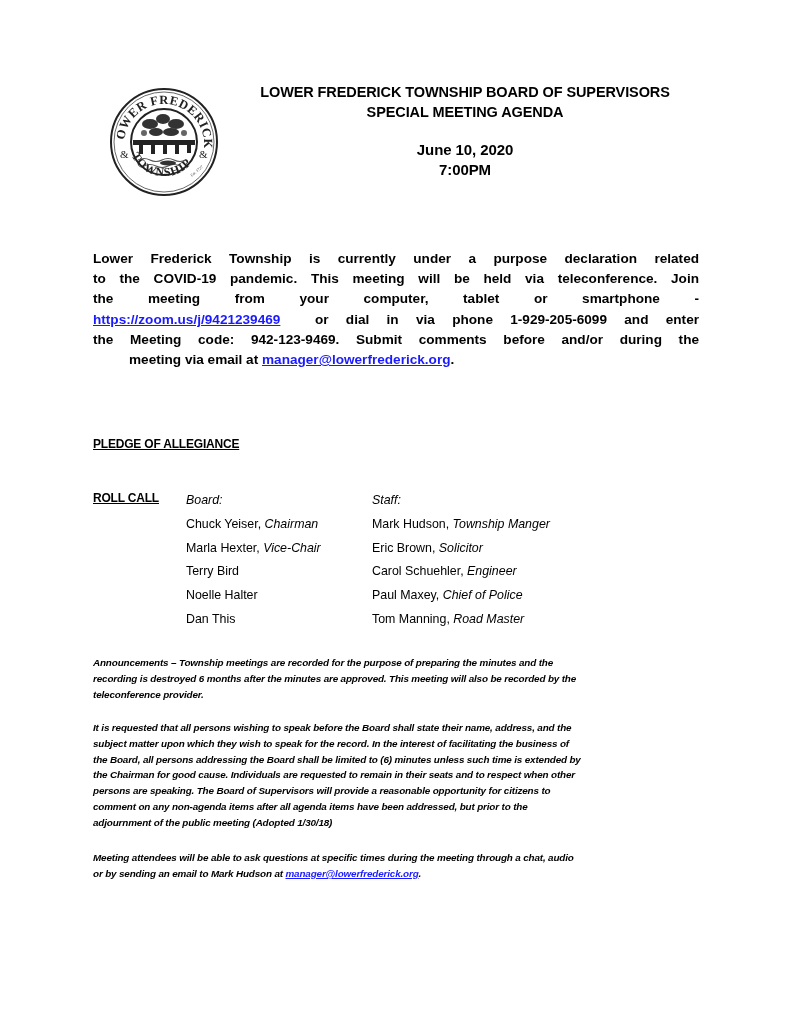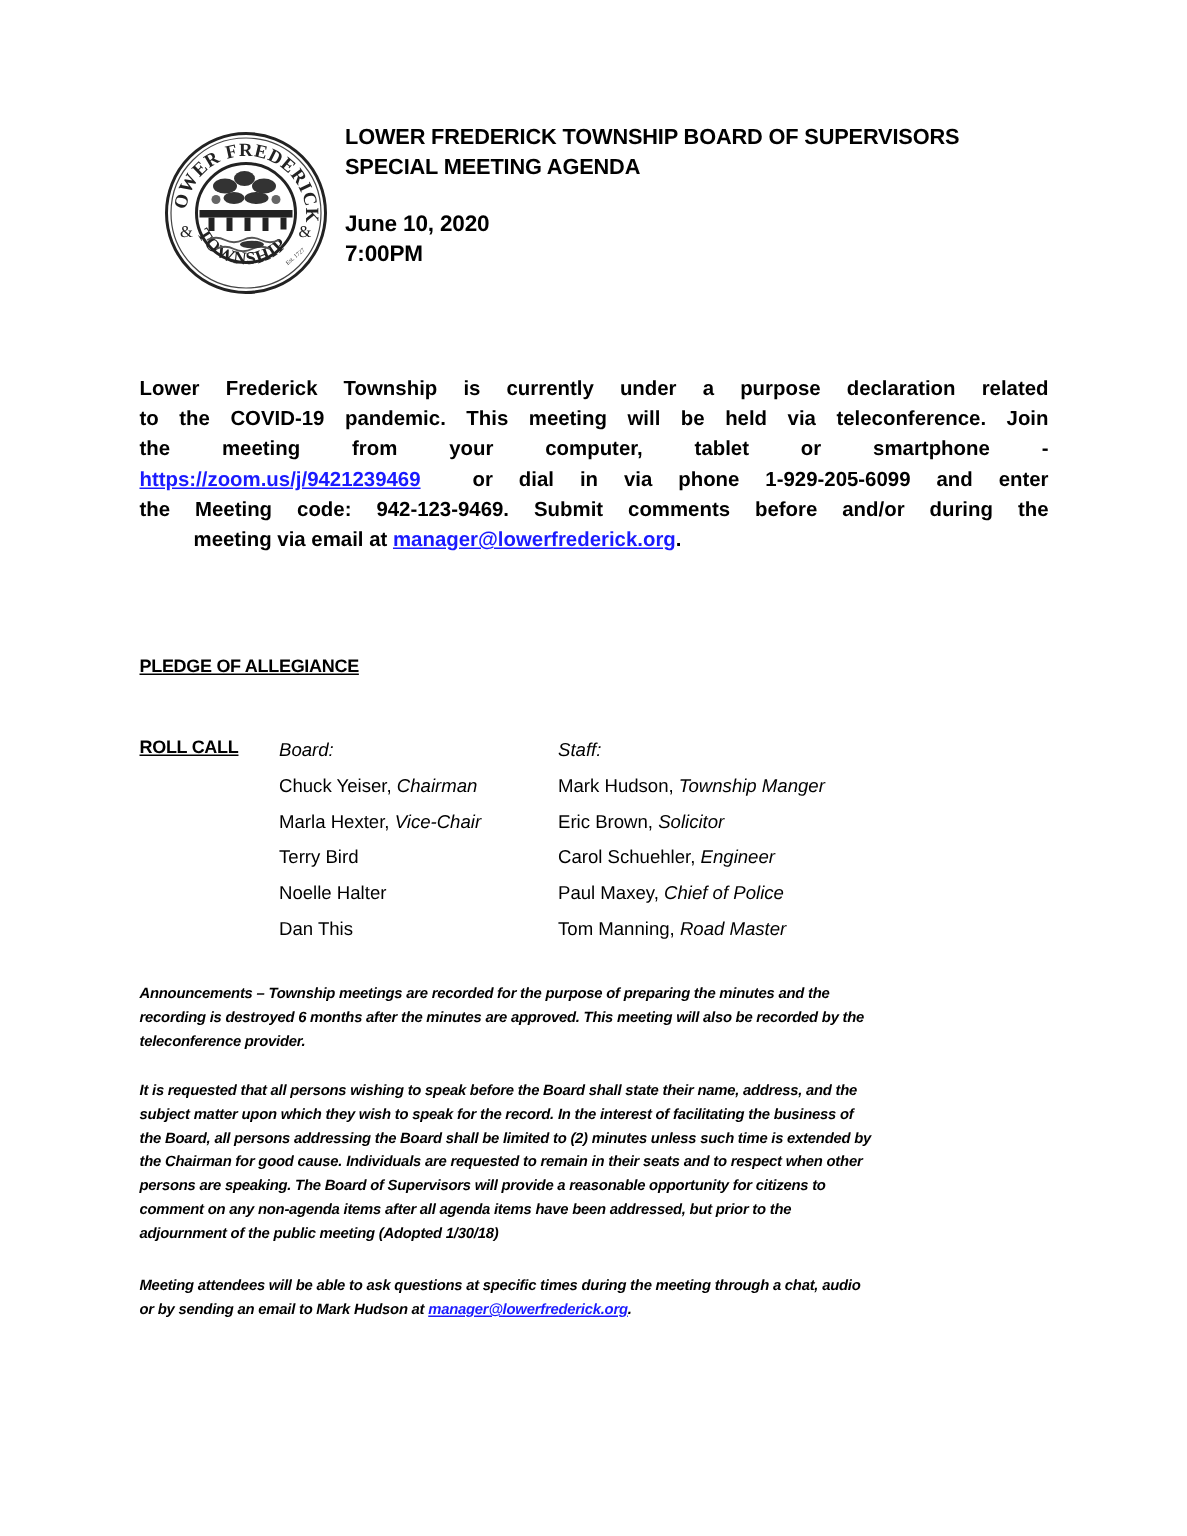--- a/index.html
+++ b/index.html
@@ -25,20 +25,21 @@
       width: 112px;
       height: 112px;
     }
 
     
     .header {
       position: absolute;
       left: 230px;
       top: 82px;
       width: 470px;
+      text-align: center;
       font-family: "Liberation Sans", sans-serif;
       font-weight: bold;
       font-size: 14.5px;
       line-height: 20px;
       letter-spacing: -0.1px;
     }
     .header .title-line { display: block; }
     .header .date-block {
       margin-top: 18px;
       font-size: 15px;
@@ -228,21 +229,21 @@
 
   <div class="para para1">
     <span class="ln">Announcements – Township meetings are recorded for the purpose of preparing the minutes and the</span>
     <span class="ln">recording is destroyed 6 months after the minutes are approved.  This meeting will also be recorded by the</span>
     <span class="ln">teleconference provider.</span>
   </div>
 
   <div class="para para2">
     <span class="ln">It is requested that all persons wishing to speak before the Board shall state their name, address, and the</span>
     <span class="ln">subject matter upon which they wish to speak for the record. In the interest of facilitating the business of</span>
-    <span class="ln">the Board, all persons addressing the Board shall be limited to (2) minutes unless such time is extended by</span>
+    <span class="ln">the Board, all persons addressing the Board shall be limited to (6) minutes unless such time is extended by</span>
     <span class="ln">the Chairman for good cause. Individuals are requested to remain in their seats and to respect when other</span>
     <span class="ln">persons are speaking. The Board of Supervisors will provide a reasonable opportunity for citizens to</span>
     <span class="ln">comment on any non-agenda items after all agenda items have been addressed, but prior to the</span>
     <span class="ln">adjournment of the public meeting (Adopted 1/30/18)</span>
   </div>
 
   <div class="para para3">
     <span class="ln">Meeting attendees will be able to ask questions at specific times during the meeting through a chat, audio</span>
     <span class="ln"><span style="white-space:pre">or by sending an email to Mark Hudson at </span><a class="link">manager@lowerfrederick.org</a><span>.</span></span>
   </div>

